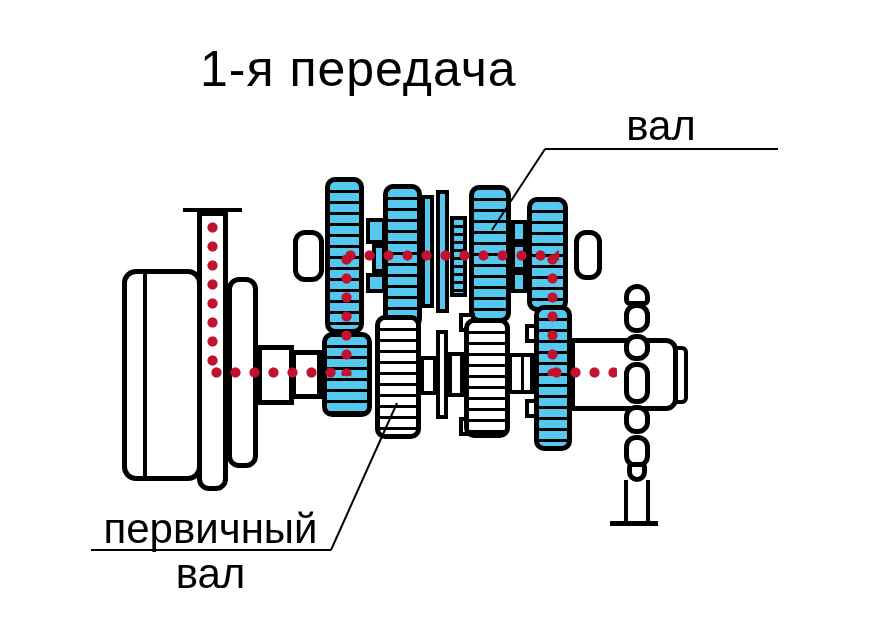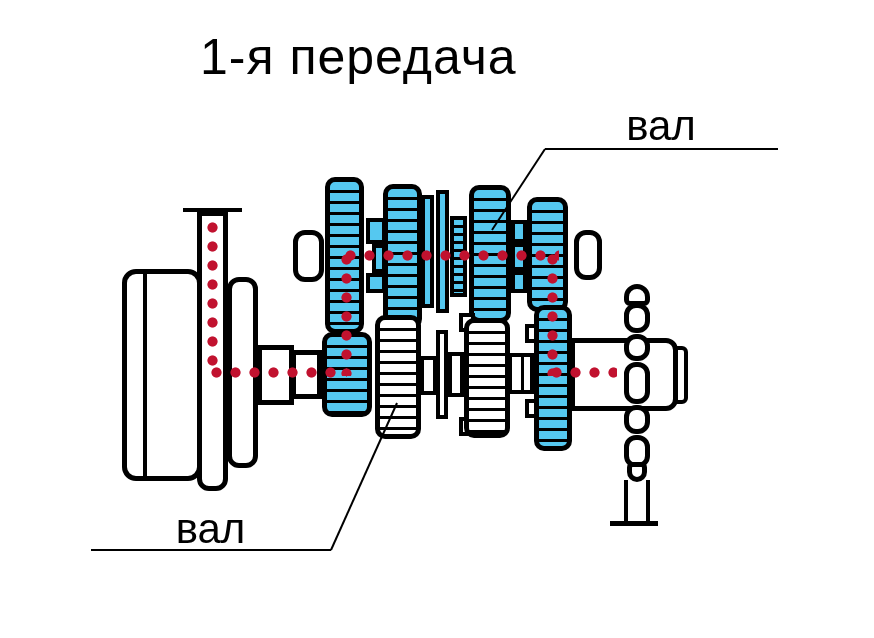--- a/index.html
+++ b/index.html
@@ -118,23 +118,24 @@
   <div class="dots dots-v" style="left:547px;top:250px;height:126px;"></div>
   <div class="dots dots-h" style="left:547px;top:367px;width:70px;"></div>
 
   <svg class="overlay" width="874" height="638">
     <line x1="545" y1="149" x2="778" y2="149" stroke="#000" stroke-width="2"></line>
     <line x1="545" y1="149" x2="492" y2="230" stroke="#000" stroke-width="2"></line>
     <line x1="91" y1="550" x2="331" y2="550" stroke="#000" stroke-width="2"></line>
     <line x1="331" y1="550" x2="397" y2="403" stroke="#000" stroke-width="2"></line>
   </svg>
 
-  <div class="txt title" style="left:200px;top:28px;">1-я передача</div>
+  <div class="txt title" style="left:200px;top:40px;">1-я передача</div>
 
   <div class="txt shaft-label" style="left:543px;top:103px;width:236px;">
     <div>вал</div>
   </div>
 
   <div class="txt shaft-label" style="left:88px;top:506px;width:245px;">
+    <div>первичный</div>
     <div>вал</div>
   </div>
 
 </div>
 
 </body></html>

